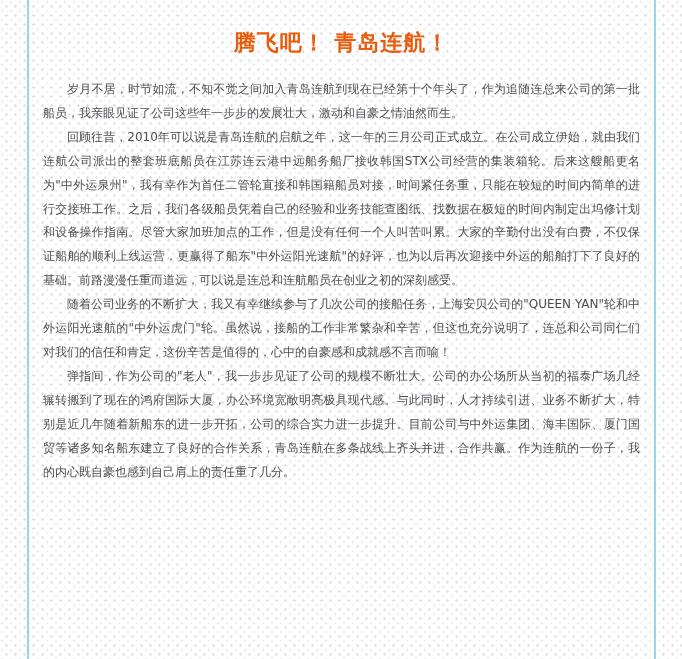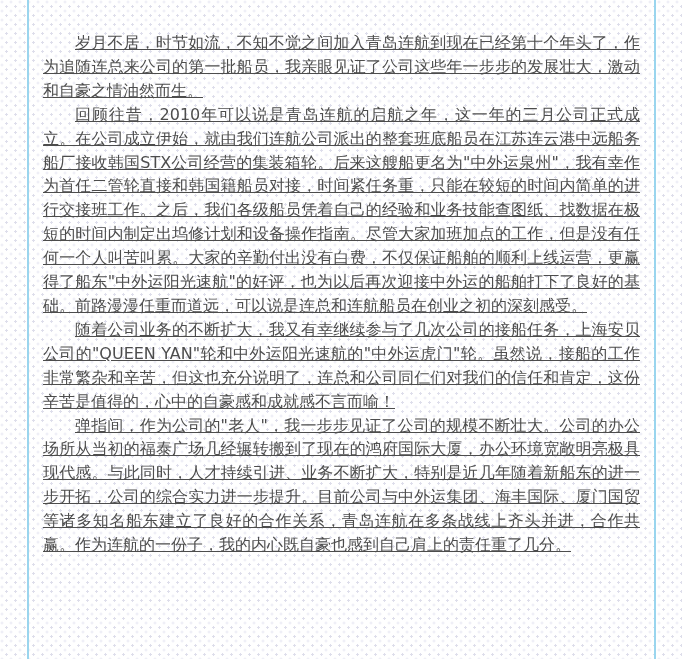--- a/index.html
+++ b/index.html
@@ -45,39 +45,39 @@
   .title {
     margin-top: 31px;
     text-align: center;
     font-size: 22px;
     line-height: 24px;
     font-weight: bold;
     letter-spacing: 1px;
     color: var(--title-text);
   }
   .body {
-    margin-top: 31px;
-    font-size: 16px;
+    margin-top: 23px;
+    font-size: 12px;
     line-height: 23.9px;
     color: var(--body-text);
-    text-decoration: underline;
   }
   .body p {
     text-indent: 2em;
     text-align: justify;
     word-break: break-all;
   }
 </style>
 </head>
 <body>
 
 <div class="page">
   <div class="vline left"></div>
   <div class="vline right"></div>
   <article class="article">
+    <h1 class="title">腾飞吧！ 青岛连航！</h1>
     <div class="body">
       <p>岁月不居，时节如流，不知不觉之间加入青岛连航到现在已经第十个年头了，作为追随连总来公司的第一批船员，我亲眼见证了公司这些年一步步的发展壮大，激动和自豪之情油然而生。</p>
       <p>回顾往昔，2010年可以说是青岛连航的启航之年，这一年的三月公司正式成立。在公司成立伊始，就由我们连航公司派出的整套班底船员在江苏连云港中远船务船厂接收韩国STX公司经营的集装箱轮。后来这艘船更名为"中外运泉州"，我有幸作为首任二管轮直接和韩国籍船员对接，时间紧任务重，只能在较短的时间内简单的进行交接班工作。之后，我们各级船员凭着自己的经验和业务技能查图纸、找数据在极短的时间内制定出坞修计划和设备操作指南。尽管大家加班加点的工作，但是没有任何一个人叫苦叫累。大家的辛勤付出没有白费，不仅保证船舶的顺利上线运营，更赢得了船东"中外运阳光速航"的好评，也为以后再次迎接中外运的船舶打下了良好的基础。前路漫漫任重而道远，可以说是连总和连航船员在创业之初的深刻感受。</p>
       <p>随着公司业务的不断扩大，我又有幸继续参与了几次公司的接船任务，上海安贝公司的"QUEEN YAN"轮和中外运阳光速航的"中外运虎门"轮。虽然说，接船的工作非常繁杂和辛苦，但这也充分说明了，连总和公司同仁们对我们的信任和肯定，这份辛苦是值得的，心中的自豪感和成就感不言而喻！</p>
       <p>弹指间，作为公司的"老人"，我一步步见证了公司的规模不断壮大。公司的办公场所从当初的福泰广场几经辗转搬到了现在的鸿府国际大厦，办公环境宽敞明亮极具现代感。与此同时，人才持续引进、业务不断扩大，特别是近几年随着新船东的进一步开拓，公司的综合实力进一步提升。目前公司与中外运集团、海丰国际、厦门国贸等诸多知名船东建立了良好的合作关系，青岛连航在多条战线上齐头并进，合作共赢。作为连航的一份子，我的内心既自豪也感到自己肩上的责任重了几分。</p>
     </div>
   </article>
 </div>
 
 </body></html>

